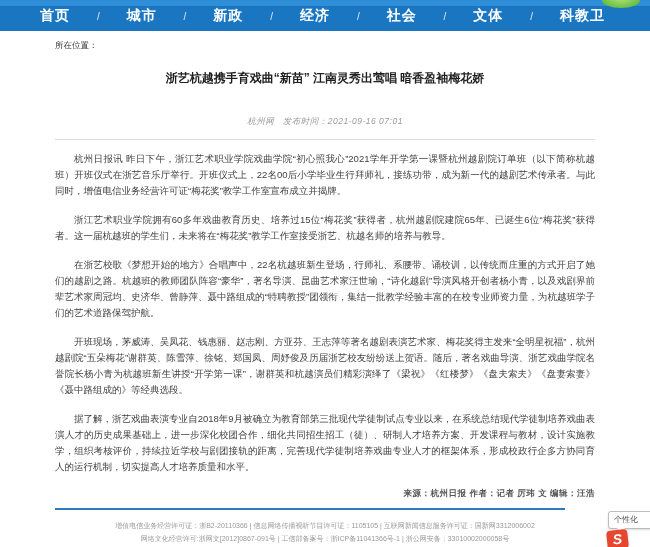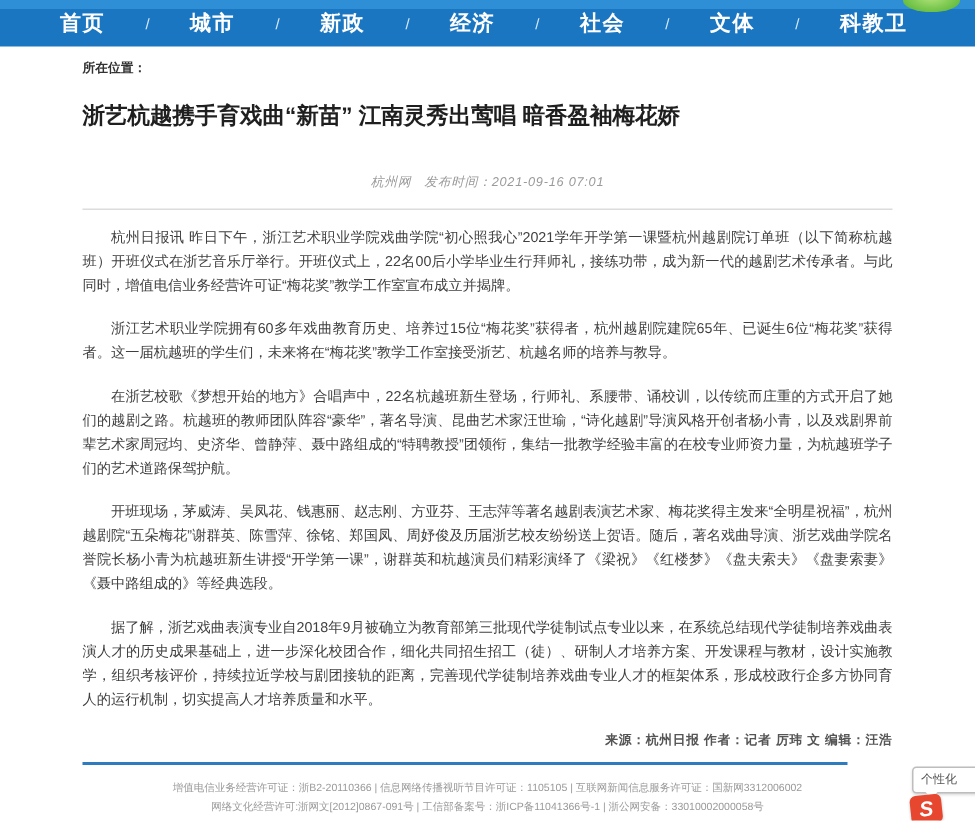--- a/index.html
+++ b/index.html
@@ -32,28 +32,28 @@
     position: absolute; top: -7px; right: 10px; width: 38px; height: 15px;
     border-radius: 50%;
     background: radial-gradient(ellipse at 50% 30%, #b5e57d 0%, #6cc044 70%, #57aa33 100%);
   }
 
   
   .breadcrumb {
     position: absolute; left: 55px; top: 40px; font-size: 8.5px; color: #777;
     display: flex; align-items: center; gap: 2px;
   }
-  .breadcrumb .bc-label { color: #333; font-weight: bold; margin-right: 20px; }
+  .breadcrumb .bc-label { color: #333; font-weight: normal; margin-right: 20px; }
   .breadcrumb a { color: #777; text-decoration: none; cursor: pointer; }
   .bc-sep { color: #999; }
 
   
   .content { position: absolute; left: 55px; top: 60px; width: 540px; }
   .art-title {
-    font-size: 15px; font-weight: bold; color: #1f1f1f;
+    text-align: center; font-size: 12px; font-weight: bold; color: #1f1f1f;
     line-height: 20px; padding-top: 8px;
   }
   .art-meta {
     text-align: center; font-size: 8.5px; color: #9a9a9a; margin-top: 28px;
     letter-spacing: .5px;
     font-style: italic;
   }
   .art-divider { border: none; border-top: 1px solid #dcdcdc; margin-top: 11px; }
 
   .art-body { margin-top: 11px; }

